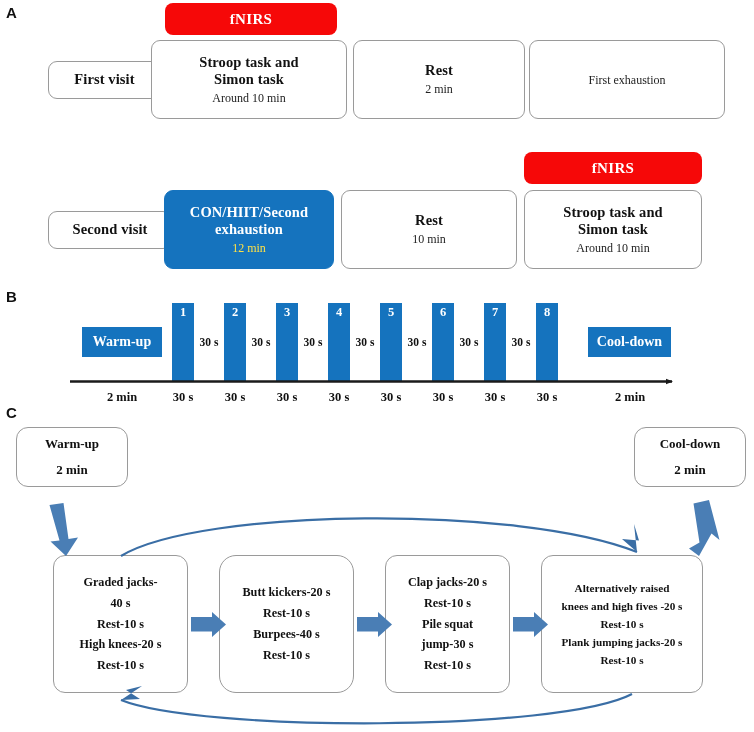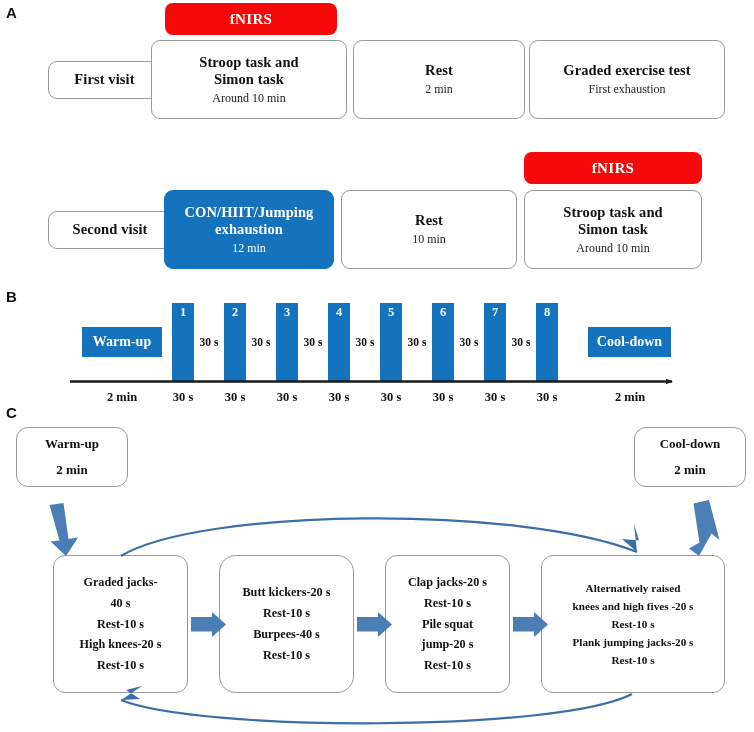--- a/index.html
+++ b/index.html
@@ -16,21 +16,21 @@
     position:absolute;box-sizing:border-box;
     border:1.2px solid #9a9a9a;border-radius:9px;background:#fff;
     display:flex;flex-direction:column;align-items:center;justify-content:center;
     text-align:center;line-height:1.22;
   }
   .box .ttl{font-weight:bold;font-size:14.5px;letter-spacing:.1px;}
   .box .sub{font-size:12px;font-weight:normal;color:#222;margin-top:2px;}
   .box.blue{
     background:#1573BE;border:1.2px solid #1573BE;color:#ffffff;
   }
-  .box.blue .sub{color:#ffffff;}
+  .box.blue .sub{color:#fde047;}
   .fnirs{
     position:absolute;box-sizing:border-box;background:#f60808;
     border-radius:8px;display:flex;align-items:center;justify-content:center;
     color:#ffffff;font-weight:bold;font-size:15px;letter-spacing:.3px;
   }
   
   .bbar{
     position:absolute;background:#1573BE;
     display:flex;align-items:flex-start;justify-content:center;
     color:#ffffff;font-weight:bold;font-size:12.5px;
@@ -77,32 +77,31 @@
   <span class="ttl">Simon task</span>
   <span class="sub">Around 10 min</span>
 </div>
 
 <div class="box" style="left:353px;top:40px;width:172px;height:79px;">
   <span class="ttl">Rest</span>
   <span class="sub">2 min</span>
 </div>
 
 <div class="box" style="left:529px;top:40px;width:196px;height:79px;">
-  <span class="ttl">Graded exercise test</span>
   <span class="sub">First exhaustion</span>
 </div>
 
 <div class="fnirs" style="left:524px;top:152px;width:178px;height:32px;">fNIRS</div>
 
 <div class="box" style="left:48px;top:211px;width:124px;height:38px;">
   <span class="ttl">Second visit</span>
 </div>
 
 <div class="box blue" style="left:164px;top:190px;width:170px;height:79px;">
-  <span class="ttl">CON/HIIT/Jumping</span>
+  <span class="ttl">CON/HIIT/Second</span>
   <span class="ttl">exhaustion</span>
   <span class="sub">12 min</span>
 </div>
 
 <div class="box" style="left:341px;top:190px;width:176px;height:79px;">
   <span class="ttl">Rest</span>
   <span class="sub">10 min</span>
 </div>
 
 <div class="box" style="left:524px;top:190px;width:178px;height:79px;">
@@ -169,25 +168,25 @@
   <span class="ln">Butt kickers-20 s</span>
   <span class="ln">Rest-10 s</span>
   <span class="ln">Burpees-40 s</span>
   <span class="ln">Rest-10 s</span>
 </div>
 
 <div class="cbox" style="left:385px;top:555px;width:125px;height:138px;">
   <span class="ln">Clap jacks-20 s</span>
   <span class="ln">Rest-10 s</span>
   <span class="ln">Pile squat</span>
-  <span class="ln">jump-20 s</span>
-  <span class="ln">Rest-10 s</span>
-</div>
-
-<div class="cbox small" style="left:541px;top:555px;width:184px;height:138px;">
+  <span class="ln">jump-30 s</span>
+  <span class="ln">Rest-10 s</span>
+</div>
+
+<div class="cbox small" style="left:541px;top:555px;width:162px;height:138px;">
   <span class="ln">Alternatively raised</span>
   <span class="ln">knees and high fives -20 s</span>
   <span class="ln">Rest-10 s</span>
   <span class="ln">Plank jumping jacks-20 s</span>
   <span class="ln">Rest-10 s</span>
 </div>
 
 <svg class="overlay" viewBox="0 0 754 732" xmlns="http://www.w3.org/2000/svg" aria-hidden="true">
   <defs>
     <marker id="axisArrow" markerWidth="8" markerHeight="8" refX="6" refY="3.2" orient="auto" markerUnits="userSpaceOnUse">

